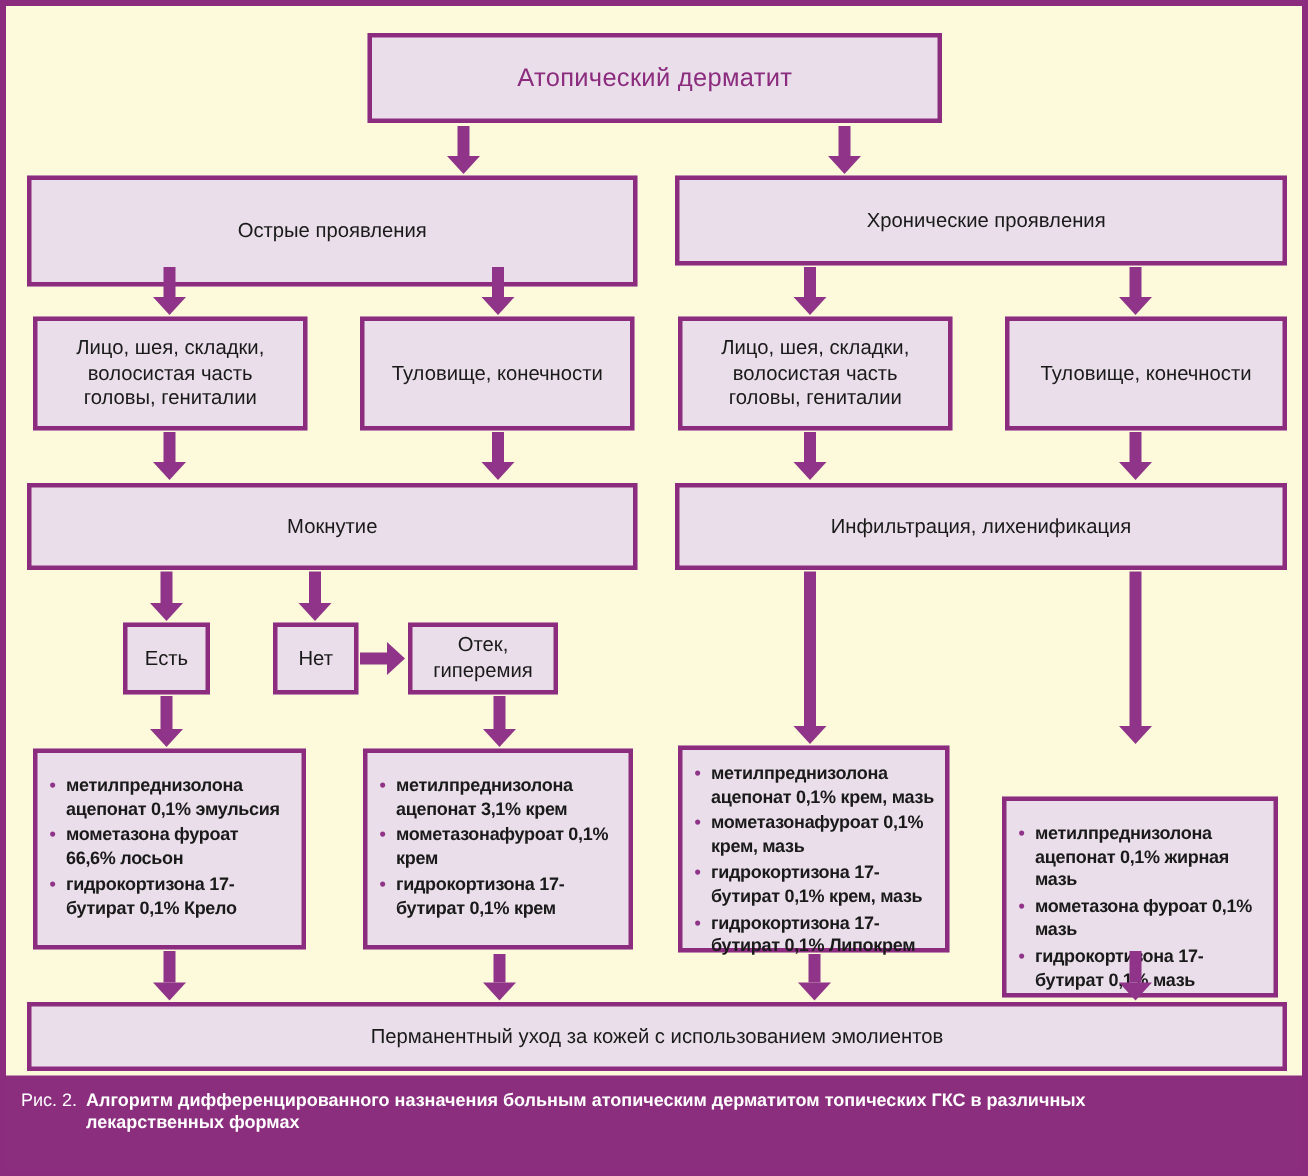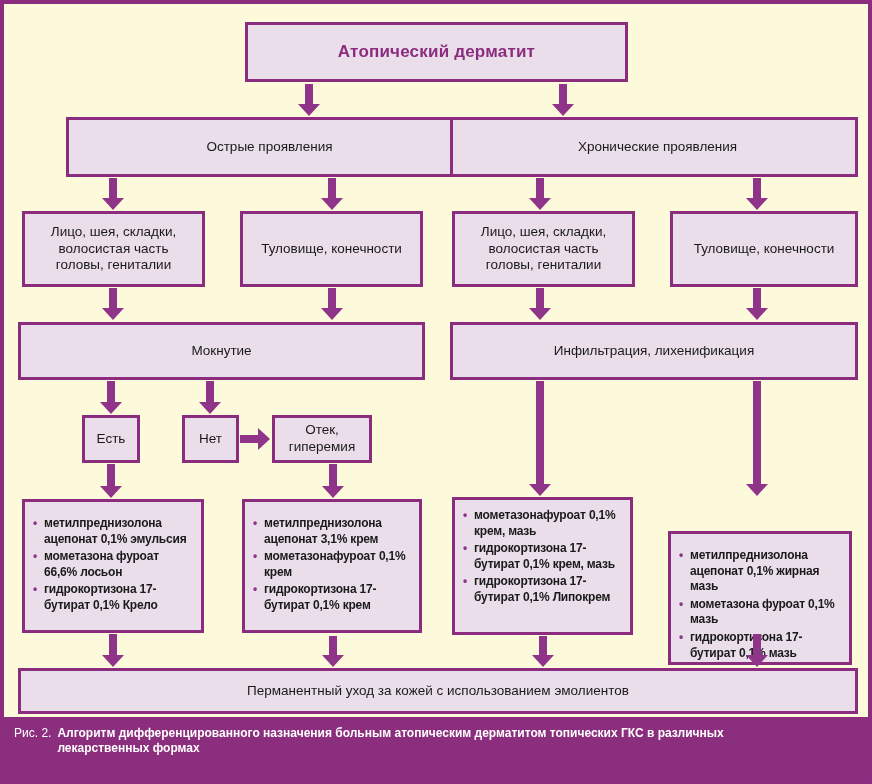--- a/index.html
+++ b/index.html
@@ -22,21 +22,21 @@
     position:absolute;inset:0;border:4px solid var(--box-border);
     pointer-events:none;z-index:50;
   }
   .node{
     position:absolute;box-sizing:border-box;
     background:var(--box-fill);border:3px solid var(--box-border);
     display:flex;align-items:center;justify-content:center;text-align:center;
     color:var(--body-text);font-size:13.5px;line-height:1.25;padding:4px 8px;
   }
   .node.title{
-    font-weight:bold;font-size:17px;color:var(--title-text);letter-spacing:.2px;
+    font-weight:normal;font-size:17px;color:var(--title-text);letter-spacing:.2px;
   }
   .drugbox{
     position:absolute;box-sizing:border-box;
     background:var(--box-fill);border:3px solid var(--box-border);
     padding:14px 6px 6px 8px;color:var(--body-text);
   }
   .drugbox ul{
     margin:0;padding:0;list-style:none;
     font-size:12px;font-weight:bold;line-height:1.3;letter-spacing:-0.2px;
   }
@@ -68,21 +68,21 @@
   .caption-text div{white-space:nowrap;}
 </style>
 </head>
 <body>
 
 <div class="page">
   <div class="frame"></div>
 
   <div class="node title" style="left:245px;top:22px;width:383px;height:60px;">Атопический дерматит</div>
 
-  <div class="node" style="left:18px;top:117px;width:407px;height:60px;margin-left:48px;">Острые проявления</div>
+  <div class="node" style="left:18px;top:117px;width:407px;height:74px;">Острые проявления</div>
   <div class="node" style="left:450px;top:117px;width:408px;height:60px;padding-left:15px;">Хронические проявления</div>
 
   <div class="node" style="left:22px;top:211px;width:183px;height:76px;">Лицо, шея, складки, волосистая часть головы, гениталии</div>
   <div class="node" style="left:240px;top:211px;width:183px;height:76px;">Туловище, конечности</div>
   <div class="node" style="left:452px;top:211px;width:183px;height:76px;">Лицо, шея, складки, волосистая часть головы, гениталии</div>
   <div class="node" style="left:670px;top:211px;width:188px;height:76px;">Туловище, конечности</div>
 
   <div class="node" style="left:18px;top:322px;width:407px;height:58px;">Мокнутие</div>
   <div class="node" style="left:450px;top:322px;width:408px;height:58px;">Инфильтрация, лихенификация</div>
 
@@ -99,20 +99,21 @@
   </div>
   <div class="drugbox" style="left:242px;top:499px;width:180px;height:134px;">
     <ul>
         <li>метилпреднизолона ацепонат 3,1% крем</li>
         <li>мометазонафуроат 0,1% крем</li>
         <li>гидрокортизона 17-бутират 0,1% крем</li>
       </ul>
   </div>
   <div class="drugbox" style="left:452px;top:497px;width:181px;height:138px;padding-top:8px;">
     <ul>
+        <li>метилпреднизолона ацепонат 0,1% крем, мазь</li>
         <li>мометазонафуроат 0,1% крем, мазь</li>
         <li>гидрокортизона 17-бутират 0,1% крем, мазь</li>
         <li>гидрокортизона 17-бутират 0,1% Липокрем</li>
       </ul>
   </div>
   <div class="drugbox" style="left:668px;top:499px;width:184px;height:134px;margin-top:32px;">
     <ul>
         <li>метилпреднизолона ацепонат 0,1% жирная мазь</li>
         <li>мометазона фуроат 0,1% мазь</li>
         <li>гидрокортизона 17-бутират 0,1% мазь</li>

